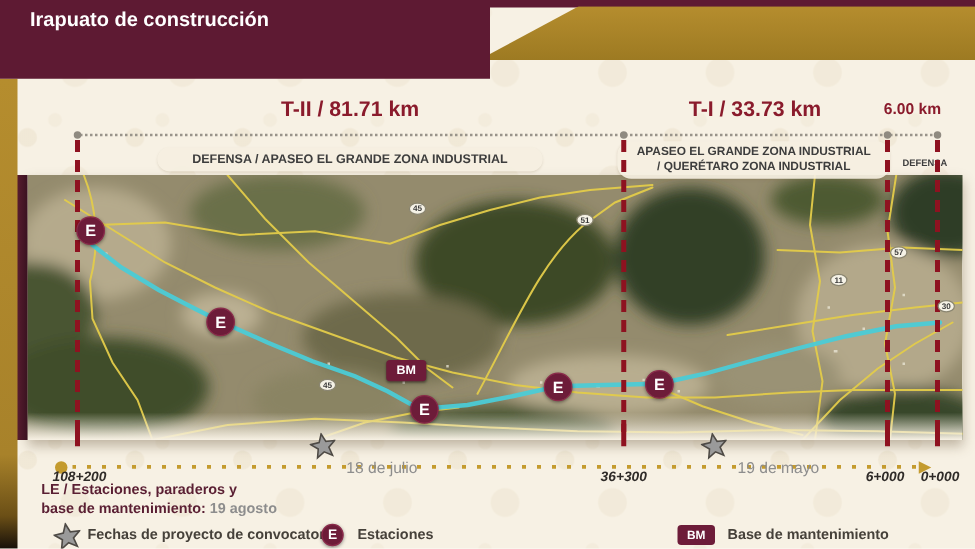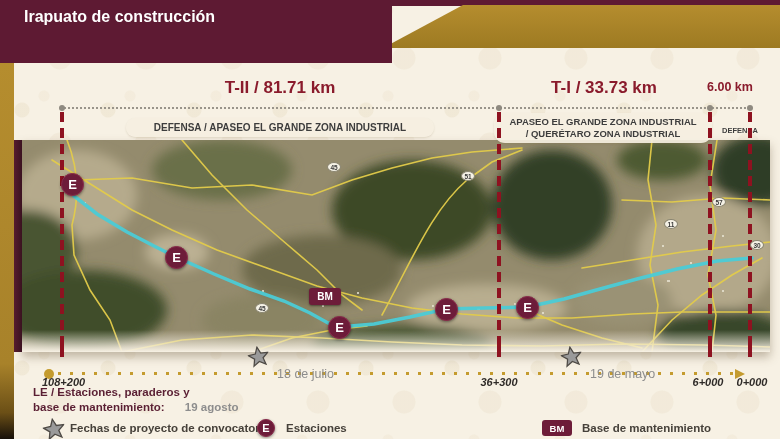--- a/index.html
+++ b/index.html
@@ -65,21 +65,21 @@
   .gold-dotline{left:58px;top:372px;width:676px;height:3px;z-index:3;
     background:repeating-linear-gradient(90deg,#c49b2e 0 3px,transparent 3px 12px);}
   .gold-start{left:44px;top:369px;width:10px;height:10px;border-radius:50%;background:#c49b2e;z-index:3;}
   .gold-arrow{left:735px;top:369px;width:0;height:0;z-index:3;
     border-left:10px solid #c49b2e;border-top:5px solid transparent;border-bottom:5px solid transparent;}
   
   .total-box{left:340px;top:381px;width:137px;height:26px;background:#ffffff;border-radius:7px;
     box-shadow:0 1px 3px rgba(120,100,60,.25);color:#5e1a33;font-size:15px;font-weight:bold;
     display:flex;align-items:center;justify-content:center;z-index:6;}
   .le-note{left:33px;top:385px;font-size:11.5px;font-weight:bold;color:#5a1f33;line-height:1.3;z-index:6;}
-  .le-note .gray{color:#8d8d8d;margin-left:17px;}
+  .le-note .gray{color:#8d8d8d;}
   .leg-label{font-size:11.5px;font-weight:bold;color:#46413a;top:422px;z-index:6;}
   .leg-e{left:257px;top:419px;width:18px;height:18px;font-size:11px;}
   .leg-bm{left:542px;top:420px;width:30px;height:16px;background:#6d1c39;color:#fff;border-radius:3px;
     font-size:9.5px;font-weight:bold;display:flex;align-items:center;justify-content:center;z-index:6;}
   .starsvg{display:block;}
 </style>
 </head>
 <body>
 
 <div class="slide">

